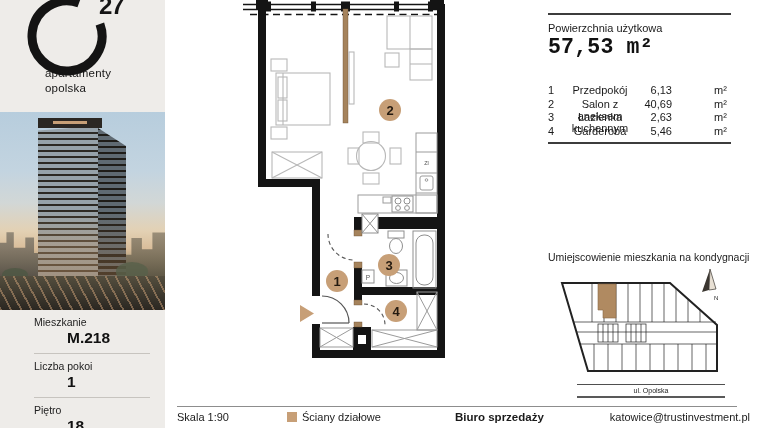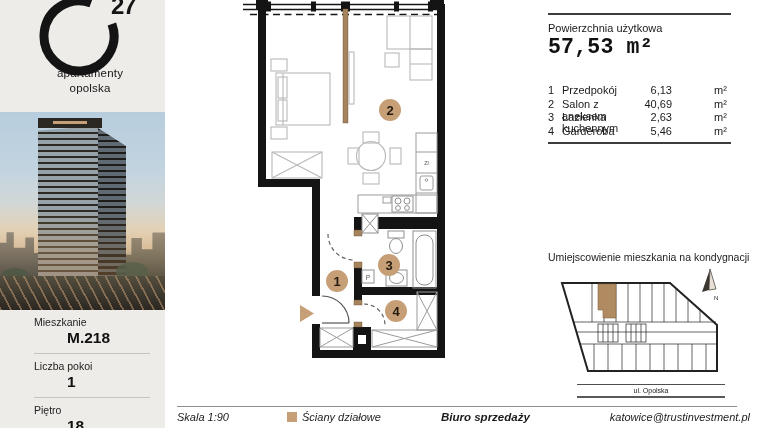--- a/index.html
+++ b/index.html
@@ -1,21 +1,21 @@
 <!DOCTYPE html>
 <html><head>
 <meta charset="utf-8">
 <style>
   html,body{margin:0;padding:0;background:#fff;}
   body{font-family:"Liberation Sans",sans-serif;color:#171717;}
   .page{position:relative;width:760px;height:428px;background:#fff;overflow:hidden;}
 
   
   .sidebar{position:absolute;left:0;top:0;width:165px;height:428px;background:#eeece9;}
-  .logo-wrap{position:absolute;left:12px;top:0;width:165px;height:110px;text-align:center;}
+  .logo-wrap{position:absolute;left:0;top:0;width:165px;height:110px;}
   .logo-circle-svg{position:absolute;left:0;top:0;overflow:visible;}
   .logo-num{position:absolute;left:99px;top:-8px;font-size:24px;font-weight:bold;letter-spacing:-1px;color:#141414;}
   .brand-name{position:absolute;left:45px;top:66px;font-size:11.5px;line-height:1.32;letter-spacing:.2px;color:#161616;}
 
   .photo{position:absolute;top:112px;left:0;width:165px;height:198px;overflow:hidden;
     background:linear-gradient(180deg,#b7cddd 0%,#c3d4e0 30%,#d2d7d6 46%,#e3d1b4 60%,#d9bd9a 69%,#a99878 76%,#6e675b 83%,#453f37 92%,#322e27 100%);}
   .city{position:absolute;opacity:.85;}
   .city-l{bottom:32px;left:0;width:46px;height:52px;background:linear-gradient(180deg,#8d8474,#554f45);
     clip-path:polygon(0 32%,14% 32%,14% 12%,30% 12%,30% 42%,55% 42%,55% 22%,74% 22%,74% 52%,100% 52%,100% 100%,0 100%);}
   .city-r{bottom:30px;right:0;width:42px;height:56px;background:linear-gradient(180deg,#978b77,#59523f);
@@ -43,32 +43,32 @@
   .info .rule{height:1px;background:#c7c4bf;margin:6px 0 6px;}
 
   
   .rp-line{position:absolute;left:548px;width:183px;height:1.5px;background:#3c3c3c;}
   .rp-line.l1{top:13px;} .rp-line.l2{top:142px;}
   .sum-label{position:absolute;left:548px;top:22px;font-size:11px;color:#191919;}
   .sum-value{position:absolute;left:548px;top:35px;font-size:21.5px;font-weight:bold;letter-spacing:.2px;color:#111;font-family:Liberation Mono, monospace;}
   .room-list{position:absolute;left:548px;top:84px;width:183px;font-size:11px;color:#1b1b1b;}
   .room-row{display:flex;height:13.7px;align-items:flex-start;}
   .room-no{width:14px;}
-  .room-name{flex:1;}
+  .room-name{flex:1;text-align:center;}
   .room-area{width:34px;text-align:right;}
   .room-unit{width:17px;text-align:left;padding-left:3px;margin-left:39px;}
   .loc-heading{position:absolute;left:548px;top:251px;font-size:10.5px;color:#1b1b1b;}
 
   
   .ft-line{position:absolute;left:177px;top:406px;width:560px;height:1px;background:#8d8d8d;}
-  .ft{position:absolute;top:411px;font-size:11px;color:#1b1b1b;font-style:italic;}
+  .ft{position:absolute;top:411px;font-size:11px;color:#1b1b1b;}
   .ft-scale{left:177px;}
   .ft-legend-sq{position:absolute;left:287px;top:412px;width:10px;height:10px;background:#c79f77;}
   .ft-legend{left:302px;}
-  .ft-office{left:441px;font-weight:bold;font-size:11.5px;}
+  .ft-office{left:455px;font-weight:bold;font-size:11.5px;}
   .ft-email{right:10px;font-size:11px;color:#1b1b1b;text-decoration:none;}
 
   
   .plan-svg{position:absolute;left:240px;top:0;}
   .key-svg{position:absolute;left:545px;top:265px;}
   svg text{font-family:"Liberation Sans",sans-serif;}
 </style>
 </head>
 <body>
 

